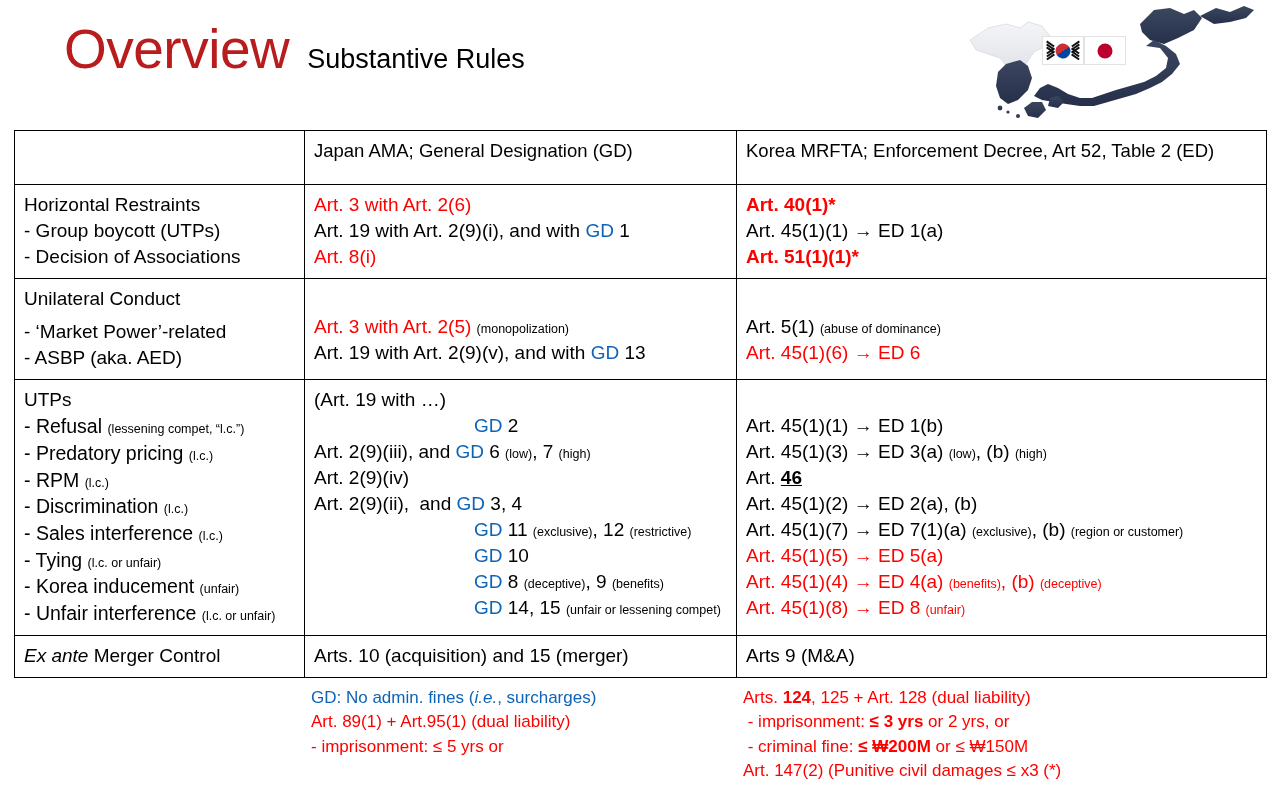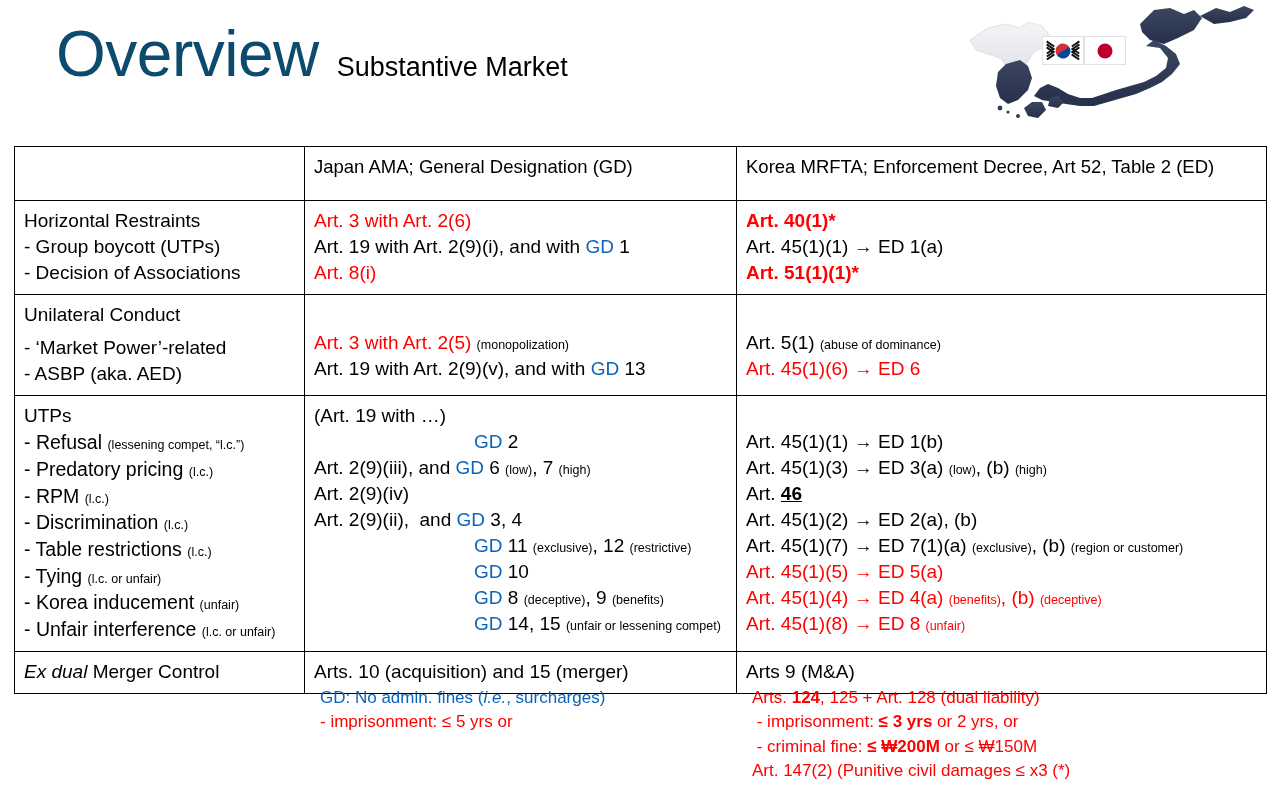--- a/index.html
+++ b/index.html
@@ -18,24 +18,25 @@
   
   #title-block {
     position: absolute;
     left: 56px;
     top: 22px;
     display: flex;
     align-items: baseline;
     white-space: nowrap;
   }
   #title-main {
-    font-size: 64px;
+    font-size: 55px;
     line-height: 1;
     letter-spacing: -0.5px;
-    color: #0c4a6e;
+    color: #b91c1c;
+    margin-left: 8px;
   }
   #title-sub {
     font-size: 27px;
     margin-left: 18px;
     color: #000;
   }
   
   #map-graphic {
     position: absolute;
     right: 6px;
@@ -77,21 +78,21 @@
     left: 50%; top: 50%;
     width: 15px; height: 15px;
     transform: translate(-50%,-50%);
     border-radius: 50%;
     background: #bc002d;
   }
   
   #rules-table {
     position: absolute;
     left: 14px;
-    top: 146px;
+    top: 130px;
     width: 1252px;
     border-collapse: collapse;
     table-layout: fixed;
     padding-left: 46px;
   }
   #rules-table td {
     border: 1.6px solid #000000;
     vertical-align: top;
     padding: 7px 9px 8px 9px;
     font-size: 17.5px;
@@ -120,21 +121,21 @@
   .label-main { font-size: 19px; }
   .label-item { font-size: 19px; }
 
   
   .utp td { line-height: 1.445; }
   .utp .label-item { font-size: 19.5px; }
 
   
   #footnotes {
     position: absolute;
-    left: 21px;
+    left: 12px;
     top: 686px;
     width: 1252px;
     display: flex;
   }
   #foot-left {
     width: 432px;
     margin-left: 290px;
     padding-left: 9px;
     box-sizing: border-box;
     font-size: 17px;
@@ -146,21 +147,21 @@
     box-sizing: border-box;
     font-size: 17px;
     line-height: 1.43;
   }
 </style>
 </head>
 <body>
 
 <div id="title-block">
   <span id="title-main">Overview</span>
-  <span id="title-sub">Substantive Market</span>
+  <span id="title-sub">Substantive Rules</span>
 </div>
 
 <svg id="map-graphic" viewBox="0 0 320 124">
   <defs>
     <linearGradient id="gnavy" x1="0" y1="0" x2="0" y2="1">
       <stop offset="0%" stop-color="#3b465f"></stop>
       <stop offset="100%" stop-color="#26304a"></stop>
     </linearGradient>
     <linearGradient id="ggrey" x1="0" y1="0" x2="0" y2="1">
       <stop offset="0%" stop-color="#f4f5f7"></stop>
@@ -266,21 +267,21 @@
     </td>
   </tr>
 
   <tr class="utp">
     <td class="col-a">
       <div class="label-main">UTPs</div>
       <div class="label-item"><span>- Refusal</span> <span class="sm">(lessening compet, “l.c.”)</span></div>
       <div class="label-item"><span>- Predatory pricing</span> <span class="sm">(l.c.)</span></div>
       <div class="label-item"><span>- RPM</span> <span class="sm">(l.c.)</span></div>
       <div class="label-item"><span>- Discrimination</span> <span class="sm">(l.c.)</span></div>
-      <div class="label-item"><span>- Table restrictions</span> <span class="sm">(l.c.)</span></div>
+      <div class="label-item"><span>- Sales interference</span> <span class="sm">(l.c.)</span></div>
       <div class="label-item"><span>- Tying</span> <span class="sm">(l.c. or unfair)</span></div>
       <div class="label-item"><span>- Korea inducement</span> <span class="sm">(unfair)</span></div>
       <div class="label-item"><span>- Unfair interference</span> <span class="sm">(l.c. or unfair)</span></div>
     </td>
     <td class="col-b">
       <div class="line big">(Art. 19 with …)</div>
       <div class="line big indent-gd"><span class="b">GD</span> 2</div>
       <div class="line big">Art. 2(9)(iii), and <span class="b">GD</span> 6 <span class="sm">(low)</span>, 7 <span class="sm">(high)</span></div>
       <div class="line big">Art. 2(9)(iv)</div>
       <div class="line big">Art. 2(9)(ii),&nbsp; and <span class="b">GD</span> 3, 4</div>
@@ -297,36 +298,37 @@
       <div class="line big">Art. 45(1)(2) → ED 2(a), (b)</div>
       <div class="line big">Art. 45(1)(7) → ED 7(1)(a) <span class="sm">(exclusive)</span>, (b) <span class="sm">(region or customer)</span></div>
       <div class="line big r">Art. 45(1)(5) → ED 5(a)</div>
       <div class="line big r">Art. 45(1)(4) → ED 4(a) <span class="sm">(benefits)</span>, (b) <span class="sm">(deceptive)</span></div>
       <div class="line big r">Art. 45(1)(8) → ED 8 <span class="sm">(unfair)</span></div>
     </td>
   </tr>
 
   <tr>
     <td class="col-a">
-      <div class="label-main"><span class="ital">Ex dual</span><span> Merger Control</span></div>
+      <div class="label-main"><span class="ital">Ex ante</span><span> Merger Control</span></div>
     </td>
     <td class="col-b">
       <div class="line big">Arts. 10 (acquisition) and 15 (merger)</div>
     </td>
     <td class="col-c">
       <div class="line big">Arts 9 (M&amp;A)</div>
     </td>
   </tr>
 
   </tbody>
 </table>
 
 <div id="footnotes">
   <div id="foot-left">
     <div class="line b">GD: No admin. fines (<span class="ital">i.e.</span>, surcharges)</div>
+    <div class="line r">Art. 89(1) + Art.95(1) (dual liability)</div>
     <div class="line r"> - imprisonment: ≤ 5 yrs or</div>
   </div>
   <div id="foot-right">
     <div class="line r">Arts. <span class="bold">124</span>, 125 + Art. 128 (dual liability)</div>
     <div class="line r">&nbsp;- imprisonment: <span class="bold">≤ 3 yrs</span> or 2 yrs, or</div>
     <div class="line r">&nbsp;- criminal fine: <span class="bold">≤ ₩200M</span> or ≤ ₩150M</div>
     <div class="line r">Art. 147(2) (Punitive civil damages ≤ x3 (*)</div>
   </div>
 </div>
 

